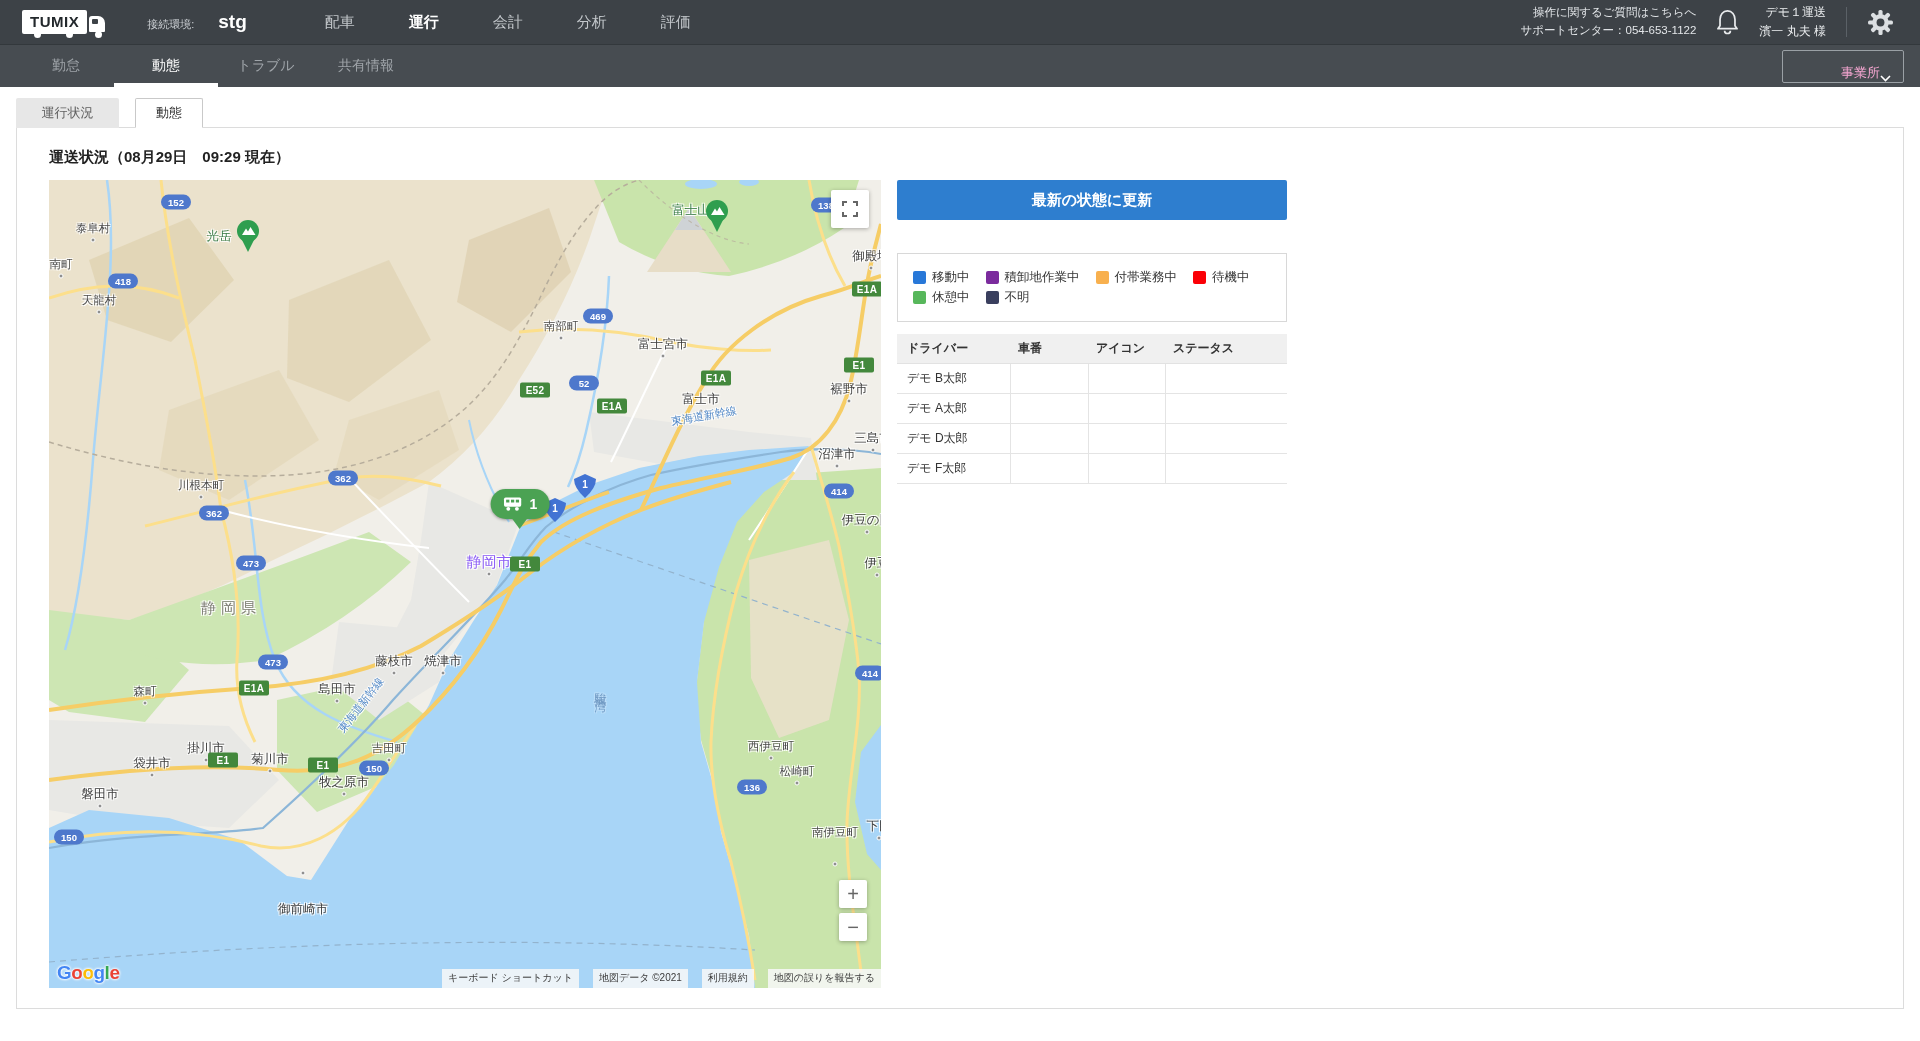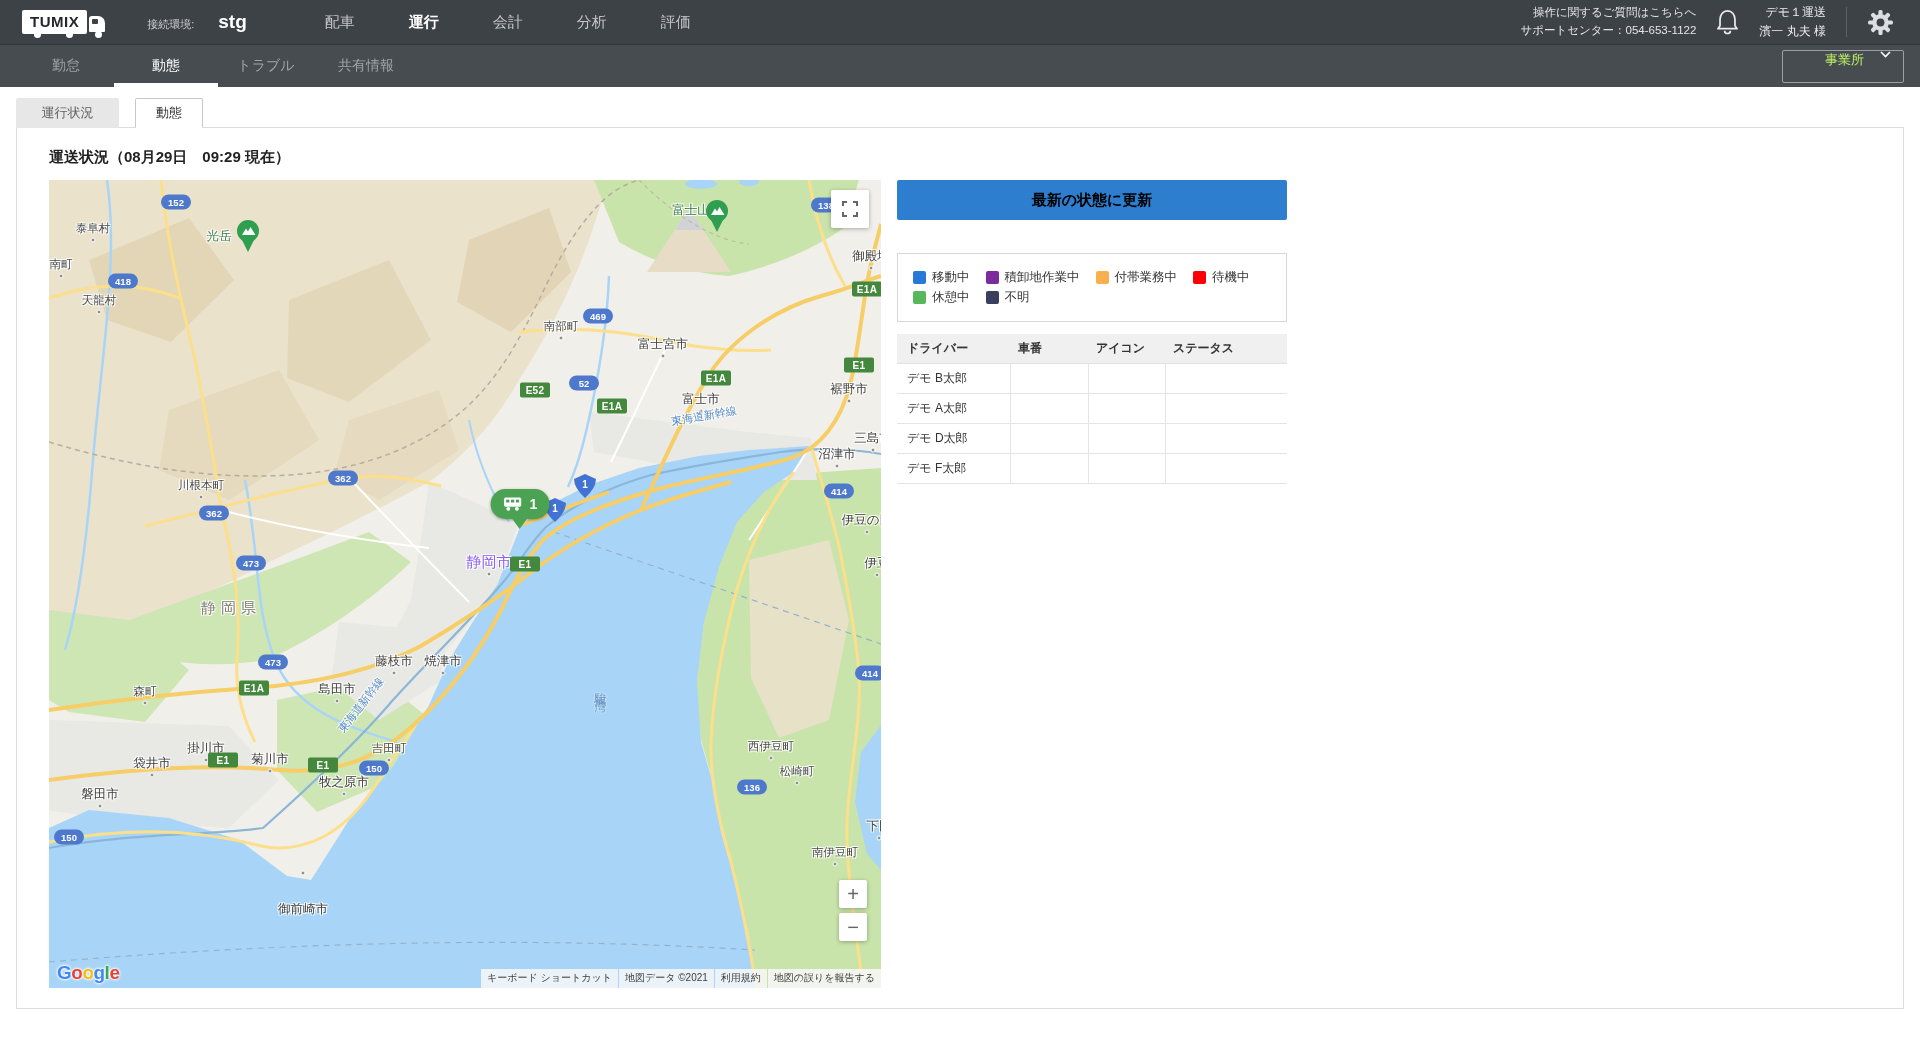--- a/index.html
+++ b/index.html
@@ -25,21 +25,21 @@
 .userinfo { text-align:right; font-size:12px; color:#eef0f2; line-height:1.6; }
 .vdiv { width:1px; height:30px; background:#5b6167; }
 .iconbtn { display:flex; align-items:center; justify-content:center; cursor:pointer; }
 
 
 .subnav { height:43px; background:#474c51; display:flex; align-items:stretch; border-top:1px solid #33383c; }
 .subnav-items { display:flex;padding-left:16px; }
 .subnav-item { width:100px; display:flex; align-items:center; justify-content:center; font-size:14px; color:#9fa4a9; position:relative; cursor:pointer; }
 .subnav-item.active { color:#fff; }
 .subnav-item.active::after { content:""; position:absolute; bottom:0; left:-2px; right:-2px; height:4px; background:#fff; }
-.office-btn { align-self:center; margin-left:auto; margin-right:16px; height:33px; min-width:122px; border:1px solid #9aa0a5; border-radius:2px; color:#bef264; font-size:13px; display:flex; align-items:flex-start; justify-content:flex-end; gap:16px; padding:0 12px; cursor:pointer; background:transparent; }
+.office-btn { align-self:center; margin-left:auto; margin-right:16px; height:33px; min-width:122px; border:1px solid #9aa0a5; border-radius:2px; color:#f9a8d4; font-size:13px; display:flex; align-items:flex-end; justify-content:flex-end; padding:0 12px; cursor:pointer; background:transparent; }
 
 
 .page { padding:11px 16px 0; }
 .tabs { display:flex; position:relative; z-index:2; margin-bottom:-1px; }
 .tab { height:30px; display:flex; align-items:center; justify-content:center; font-size:13px; cursor:pointer; }
 .tab.inactive { background:#e7e7e7; color:#5f5f5f; width:103px; border-radius:2px 2px 0 0; }
 .tab.active { background:#fff; color:#333; width:68px; border:1px solid #c9c9c9; border-bottom:1px solid #fff; border-radius:2px 2px 0 0; margin-left:16px; }
 .panel-box { border:1px solid #dcdcdc; background:#fff; padding:16px 16px 20px 32px; min-height:874px; }
 .content-heading { font-size:15px; font-weight:bold; color:#222; margin:4px 0 13px; }
 .content-row { display:flex; gap:16px; }
@@ -68,25 +68,25 @@
 .veh-balloon { background:#4ba253; border-radius:15px; height:30px; padding:0 12px; display:flex; align-items:center; gap:7px; color:#fff; font-weight:bold; font-size:14px; box-shadow:0 1px 3px rgba(0,0,0,.35); }
 .veh-tail { width:0; height:0; border:8px solid transparent; border-top:11px solid #4ba253; margin-top:-1px; }
 .map-ctl { position:absolute; background:#fff; box-shadow:0 1px 4px rgba(0,0,0,.3); display:flex; align-items:center; justify-content:center; cursor:pointer; border-radius:2px; }
 .fullscreen-btn { top:10px; right:12px; width:38px; height:38px; }
 .zoomctl { right:14px; width:28px; height:28px; color:#666; font-size:20px; line-height:1; }
 .zoom-in { top:700px; } .zoom-out { top:733px; }
 .google-logo { position:absolute; left:8px; bottom:4px; font-size:19px; font-weight:bold; letter-spacing:-.5px; cursor:pointer;
   text-shadow:0 0 3px #fff,0 0 3px #fff,0 0 2px #fff; }
 .gl-b { color:#4285F4; } .gl-r { color:#EA4335; } .gl-y { color:#FBBC05; } .gl-g { color:#34A853; }
 .attr-bar { position:absolute; right:0; bottom:0; display:flex; font-size:10px; color:#3c3c3c; }
-.attr-item { background:rgba(248,248,248,.85); padding:2px 6px 3px; margin-left:1px; white-space:nowrap; }
+.attr-item { background:rgba(248,248,248,.85); padding:2px 6px 3px; margin-left:14px; white-space:nowrap; }
 
 
 .side { width:390px; flex:none; }
-.refresh-btn { width:100%; height:40px; background:#2e7ecf; color:#000000; font-size:15px; font-weight:bold; border:none; border-radius:2px; cursor:pointer; }
+.refresh-btn { width:100%; height:40px; background:#2e7ecf; color:#ffffff; font-size:15px; font-weight:bold; border:none; border-radius:2px; cursor:pointer; }
 .legend-box { margin-top:33px; border:1px solid #d8d8d8; padding:12px 15px; }
 .legend-row { display:flex; margin:3px 0; }
 .lg-item { display:flex; align-items:center; font-size:12.5px; color:#333; margin-right:16px; }
 .lg-sq { width:13px; height:13px; border-radius:2px; margin-right:6px; flex:none; }
 .drv-table { margin-top:12px; border-collapse:collapse; width:100%; table-layout:fixed; }
 .drv-table th { background:#f0f0f0; font-size:12px; font-weight:bold; color:#333; text-align:left; padding:6px 8px; border-bottom:1px solid #e2e2e2; }
 .drv-table td { font-size:12px; color:#333; padding:5px 8px; height:30px; border-bottom:1px solid #e4e4e4; border-right:1px solid #e4e4e4; }
 .drv-table td:last-child { border-right:none; }
 .drv-table th:first-child, .drv-table td:first-child { padding-left:10px; }
 .col-driver { width:113px; } .col-vehicle { width:78px; } .col-icon { width:77px; } .col-status { width:122px; }
@@ -276,21 +276,21 @@
             <div class="ml ml-city" style="left: 254px; top: 681px; margin-top: 48px;">御前崎市</div>
             <div class="map-dot" style="left: 254px; top: 693px;"></div>
             <div class="ml ml-city" style="left: 818px; top: 340px;">伊豆の国</div>
             <div class="map-dot" style="left: 818px; top: 352px;"></div>
             <div class="ml ml-city" style="left: 828px; top: 383px;">伊豆</div>
             <div class="map-dot" style="left: 828px; top: 395px;"></div>
             <div class="ml ml-town" style="left: 722px; top: 566px;">西伊豆町</div>
             <div class="map-dot" style="left: 722px; top: 578px;"></div>
             <div class="ml ml-town" style="left: 748px; top: 591px;">松崎町</div>
             <div class="map-dot" style="left: 748px; top: 603px;"></div>
-            <div class="ml ml-town" style="left: 786px; top: 672px; text-align: center;">南伊豆町</div>
+            <div class="ml ml-town" style="left: 786px; top: 652px; text-align: center;">南伊豆町</div>
             <div class="map-dot" style="left: 786px; top: 684px;"></div>
             <div class="ml ml-city" style="left: 830px; top: 646px;">下田</div>
             <div class="map-dot" style="left: 830px; top: 658px;"></div>
             <div class="ml ml-sea" style="left: 551px; top: 508px;">駿河湾</div>
             <div class="ml ml-rail" style="left: 655px; top: 236px; transform: translate(-50%, -50%) rotate(-10deg);">東海道新幹線</div>
             <div class="ml ml-rail" style="left: 312px; top: 525px; transform: translate(-50%, -50%) rotate(-52deg);">東海道新幹線</div>
             <div class="sh sh-ob" style="left: 127px; top: 22px;">152</div>
             <div class="sh sh-ob" style="left: 74px; top: 101px;">418</div>
             <div class="sh sh-ob" style="left: 294px; top: 298px;">362</div>
             <div class="sh sh-ob" style="left: 165px; top: 333px;">362</div>

